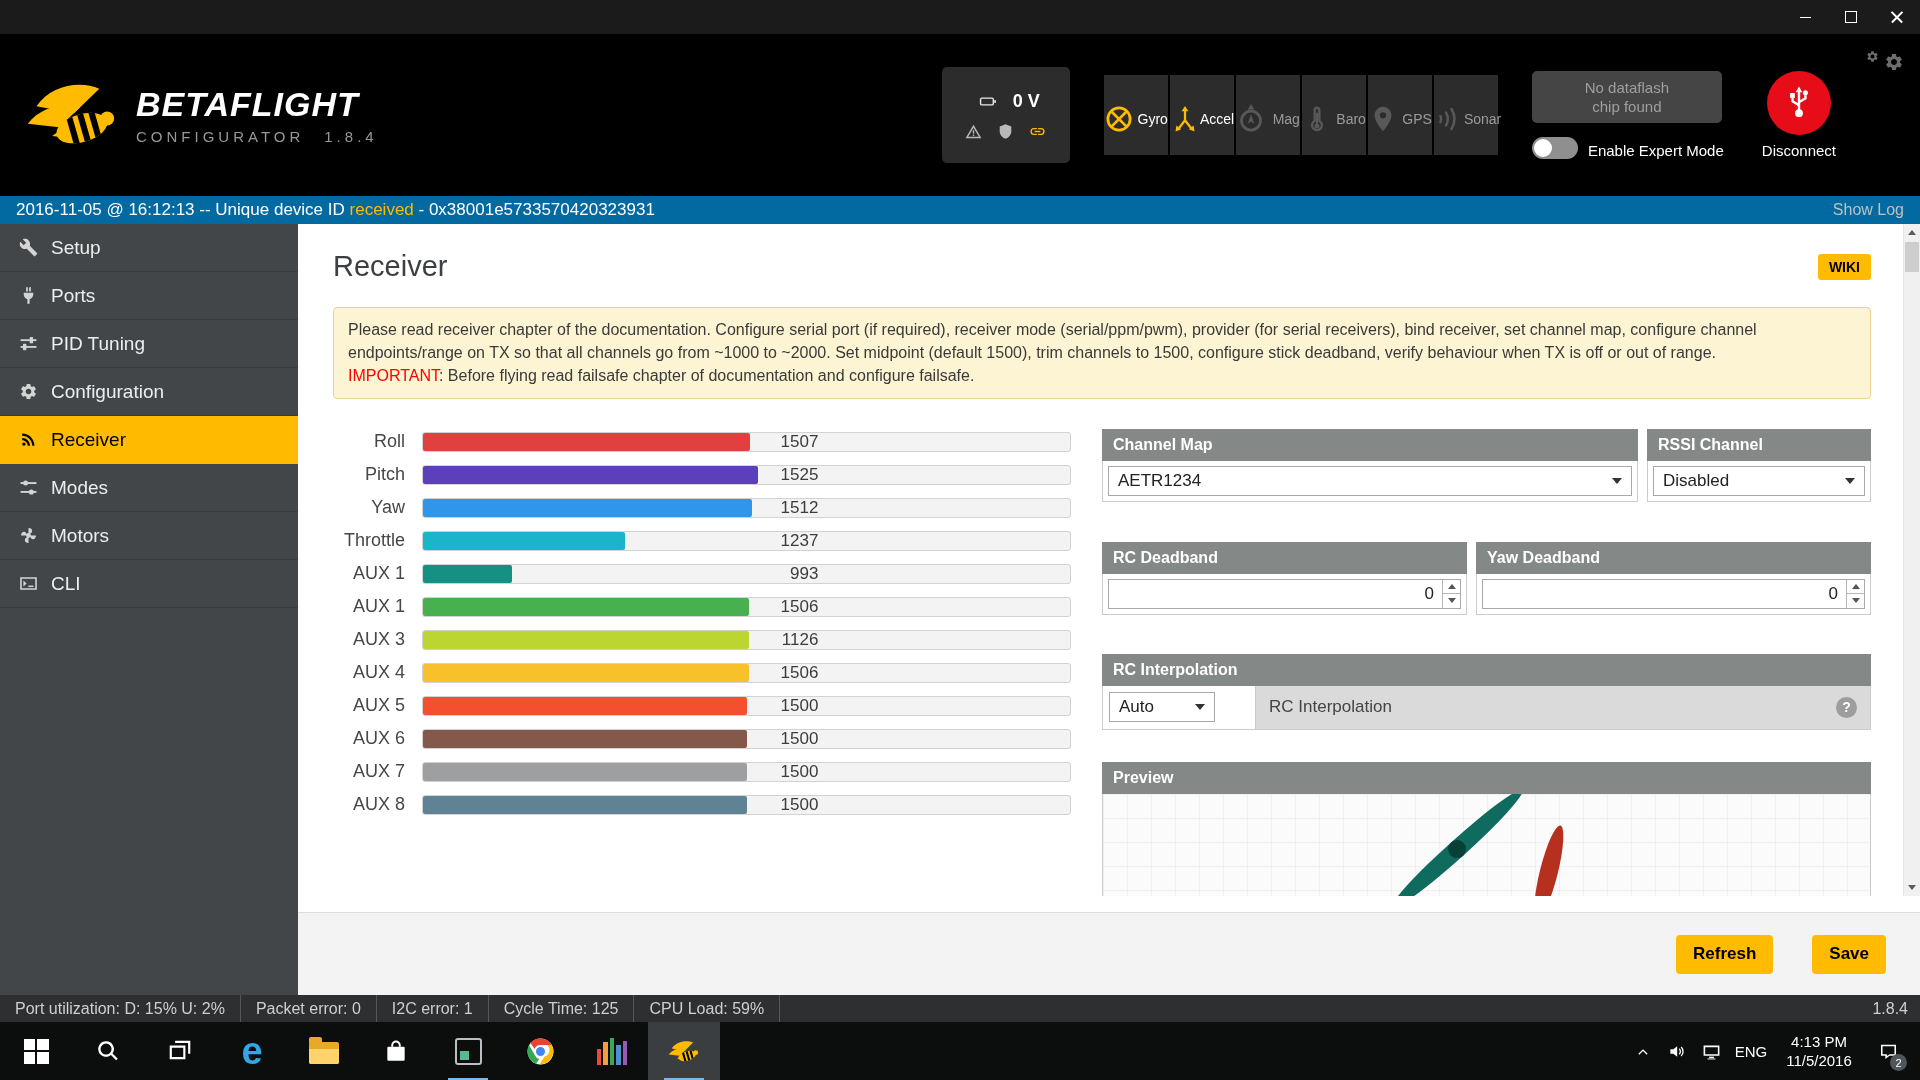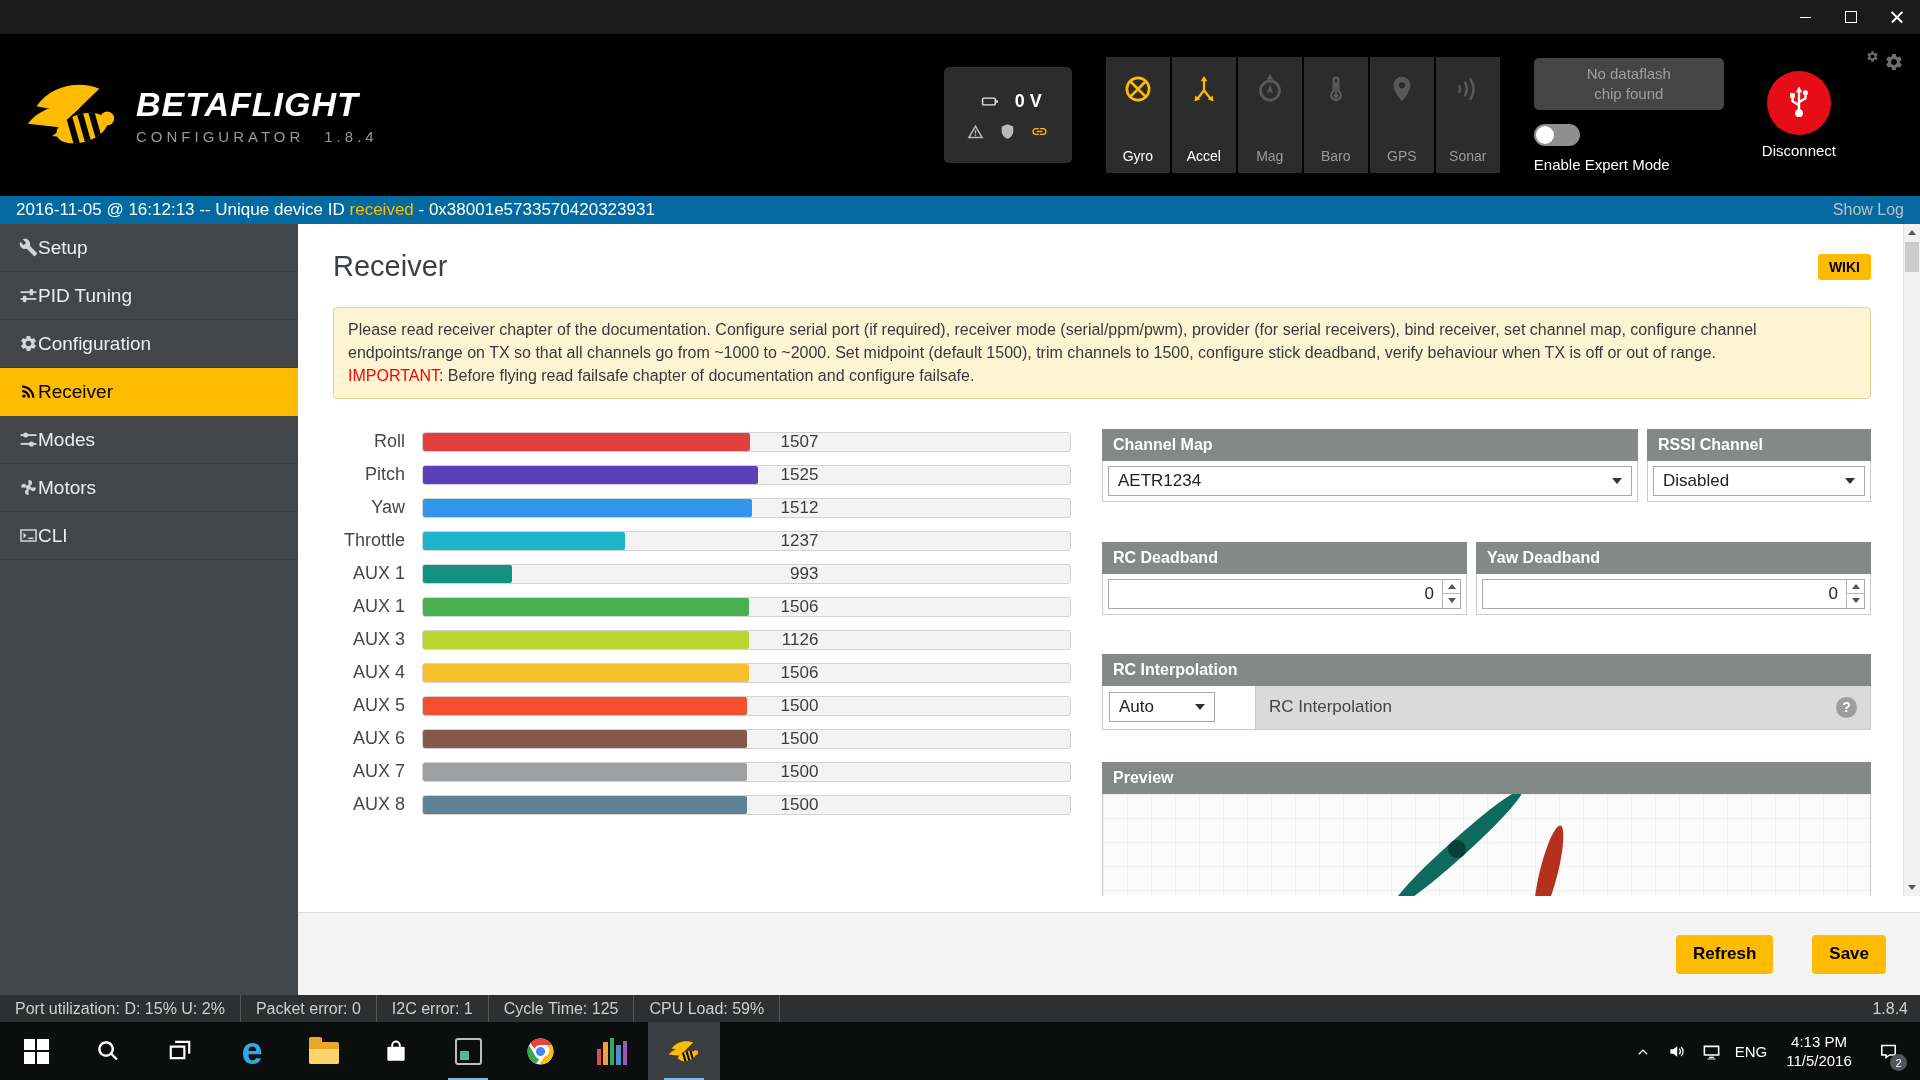--- a/index.html
+++ b/index.html
@@ -24,48 +24,48 @@
   .brand{font-size:34px;font-weight:800;font-style:italic;color:#fff;letter-spacing:1px;}
   .brand-sub{font-size:15px;color:#979797;letter-spacing:4px;margin-top:4px;display:flex;gap:20px;}
   .header-items{margin-left:auto;display:flex;align-items:center;gap:34px;}
   .battery-box{width:128px;height:96px;background:#2c2c2c;border-radius:5px;display:flex;flex-direction:column;align-items:center;justify-content:center;gap:11px;}
   .batt-row1{display:flex;align-items:center;gap:9px;color:#fff;font-size:18px;font-weight:bold;}
   .batt-ic{width:32px;height:17px;color:#e8e8e8;}
   .batt-row2{display:flex;gap:15px;}
   .b-ic{width:17px;height:17px;color:#b9b9b9;}
   .b-ic.link{color:#ffbb00;}
   .sensors{display:flex;gap:2px;}
-  .sensor{width:64px;height:116px;background:#2c2c2c;display:flex;flex-direction:column;align-items:center;justify-content:space-between;padding:17px 0 9px;box-sizing:border-box;}
+  .sensor{width:64px;height:80px;background:#2c2c2c;display:flex;flex-direction:row;align-items:center;justify-content:space-between;padding:17px 0 9px;box-sizing:border-box;}
   .sensor-ic{width:30px;height:30px;color:#585858;}
   .sensor-label{font-size:14px;color:#9a9a9a;}
   .sensor.active .sensor-ic{color:#ffbb00;}
   .sensor.active .sensor-label{color:#fff;}
   .df-col{display:flex;flex-direction:column;}
   .dataflash{width:190px;height:52px;background:#454545;border-radius:5px;display:flex;flex-direction:column;align-items:center;justify-content:center;color:#9f9f9f;font-size:15px;line-height:1.3;}
-  .expert-row{display:flex;align-items:flex-start;gap:10px;margin-top:14px;flex-direction:column;}
+  .expert-row{display:flex;align-items:flex-end;gap:10px;margin-top:14px;}
   .toggle{width:46px;height:22px;border-radius:11px;background:#8f8f8f;position:relative;cursor:pointer;flex:0 0 auto;}
   .toggle::after{content:'';position:absolute;left:2px;top:2px;width:18px;height:18px;border-radius:50%;background:#fff;}
   .expert-label{color:#fff;font-size:15px;}
   .dc-col{display:flex;flex-direction:column;align-items:center;margin-left:4px;}
   .dc-circle{width:64px;height:64px;border-radius:50%;background:#e60c18;display:flex;align-items:center;justify-content:center;cursor:pointer;}
   .dc-ic{width:36px;height:36px;color:#fff;}
   .dc-label{color:#fff;font-size:15px;margin-top:7px;}
   .hdr-gear{position:absolute;top:16px;right:16px;width:40px;height:26px;color:#6d6d6d;}
   .hdr-gear .g1{position:absolute;right:0;top:2px;width:20px;height:20px;}
   .hdr-gear .g2{position:absolute;left:2px;top:0;width:13px;height:13px;}
 
   
   .logbar{height:28px;background:#0369a1;display:flex;align-items:center;padding:0 16px;font-size:17px;color:#fff;flex:0 0 auto;}
   .hl{color:#ffbb00;}
   .show-log{margin-left:auto;color:#c0c0c0;font-size:16px;cursor:pointer;}
 
   
   .body-row{flex:1;display:flex;min-height:0;}
   .sidebar{width:298px;background:#434649;flex:0 0 auto;}
-  .side-item{height:47px;display:flex;align-items:center;gap:0;padding-left:19px;border-bottom:1px solid #3a3d40;color:#ededed;font-size:19px;cursor:pointer;}
+  .side-item{height:47px;display:flex;align-items:center;gap:13px;padding-left:19px;border-bottom:1px solid #3a3d40;color:#ededed;font-size:19px;cursor:pointer;}
   .side-ic{width:19px;height:19px;color:#d4d4d4;}
   .side-item.active{background:#ffbb00;color:#000;border-color:#ffbb00;}
   .side-item.active .side-ic{color:#000;}
 
   .main{flex:1;position:relative;background:#fff;min-width:0;}
   .main-scroll{height:672px;overflow:hidden;padding:26px 49px 0 35px;box-sizing:border-box;}
   .page-head{display:flex;align-items:center;}
   .page-title{font-size:29px;font-weight:400;color:#3d4042;margin:0;}
   .wiki{margin-left:auto;background:#ffbb00;color:#000;font-size:14px;font-weight:700;padding:5px 11px;border-radius:3px;cursor:pointer;}
   .note{margin-top:24px;background:#fcf4d2;border:1px solid #e8d48e;border-radius:4px;padding:10px 14px;font-size:16px;color:#3a3a3a;line-height:1.45;}
@@ -462,20 +462,28 @@
 
         <div class="side-item">
           <span class="iw side-ic">
             <svg class="ic" aria-hidden="true">
               <use href="#sym-wrench"></use>
             </svg>
           </span>
           <span>Setup</span>
         </div>
 
+        <div class="side-item">
+          <span class="iw side-ic">
+            <svg class="ic" aria-hidden="true">
+              <use href="#sym-usb"></use>
+            </svg>
+          </span>
+          <span>Ports</span>
+        </div>
 
         <div class="side-item">
           <span class="iw side-ic">
             <svg class="ic" aria-hidden="true">
               <use href="#sym-sliders"></use>
             </svg>
           </span>
           <span>PID Tuning</span>
         </div>
 

